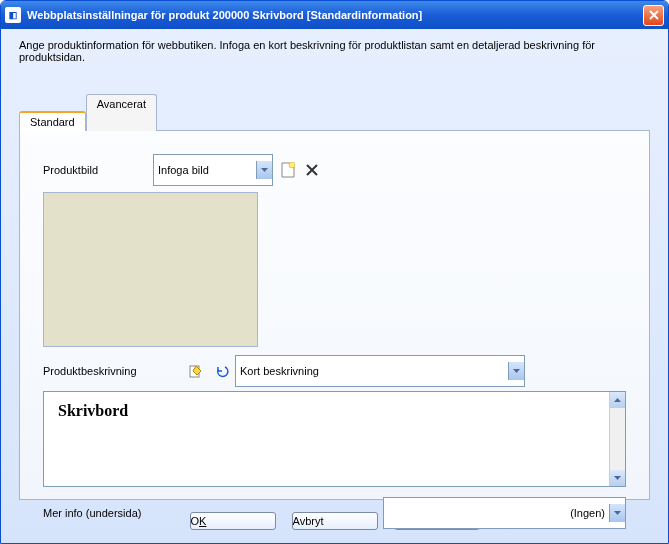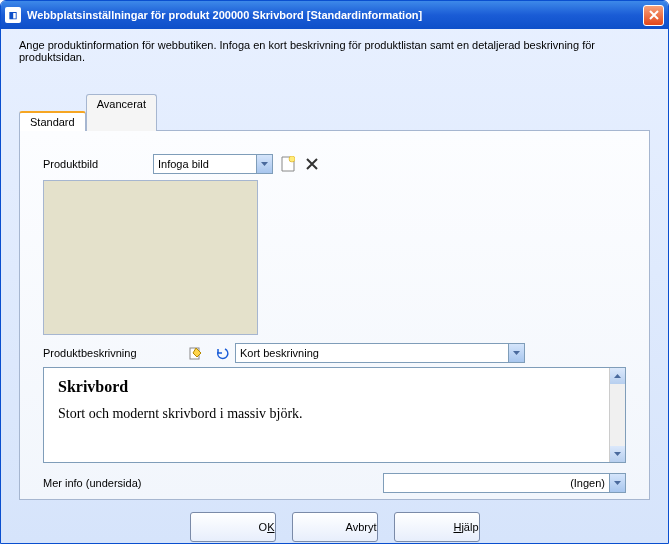--- a/index.html
+++ b/index.html
@@ -87,21 +87,21 @@
     padding: 23px;
     position: relative;
     height: 370px;
   }
   .row { display:flex; align-items:center; margin-bottom:6px; }
   .label { width: 110px; }
   .combo {
     display:flex; align-items:center;
     border:1px solid #7f9db9;
     background:#fff;
-    height:20px;
+    height:32px;
   }
   .combo-text { flex:1; padding:0 4px; }
   .combo-btn {
     width:16px;height:18px;
     background: linear-gradient(to bottom,#d5e5fb,#a8c6ee);
     border-left:1px solid #7f9db9;
     display:flex;align-items:center;justify-content:center;
   }
   .combo-btn svg { display:block; }
   .icon-btn {
@@ -136,26 +136,26 @@
     background:#f0f0f0;border-left:1px solid #ccc;
   }
   .editor-scroll .arr { height:16px;background:linear-gradient(to bottom,#dbe8fb,#b7cfef);display:flex;align-items:center;justify-content:center;}
   .merinfo-row { display:flex; align-items:center; margin-top:10px;}
   .merinfo-row .combo { flex:1;text-align:right; }
   .buttons {
     display:flex;justify-content:center;gap:16px;
     margin-top:12px;
   }
   .btn {
-    width:86px;height:30px;
+    width:86px;height:18px;
     border:1px solid #7a8aa8;
     border-radius:3px;
     background:linear-gradient(to bottom,#fff,#e7eefc);
     cursor:pointer;
-    display:flex;align-items:center;justify-content:flex-end;
+    display:flex;align-items:center;justify-content:flex-start;
   }
   .btn span { text-decoration: none; }
   .btn .ul { text-decoration: underline; }
 </style>
 </head>
 <body>
 
 <div class="window">
   <div class="titlebar">
     <div class="title-icon">◧</div>
@@ -224,21 +224,20 @@
             <div class="combo-btn">
               <svg width="7" height="4">
                   <path d="M0 0 L7 0 L3.5 4 Z" fill="#4a6a9d"></path>
                 </svg>
             </div>
           </div>
         </div>
 
         <div class="editor">
           <h3>Skrivbord</h3>
-          <p>Stort och modernt skrivbord i massiv björk.</p>
           <div class="editor-scroll">
             <div class="arr">
                 <svg width="7" height="4">
                   <path d="M0 4 L7 4 L3.5 0 Z" fill="#4a6a9d"></path>
                 </svg>
               </div>
             <div style="flex:1"></div>
             <div class="arr" style="position:absolute;bottom:0;left:0;right:0">
                 <svg width="7" height="4">
                   <path d="M0 0 L7 0 L3.5 4 Z" fill="#4a6a9d"></path>

